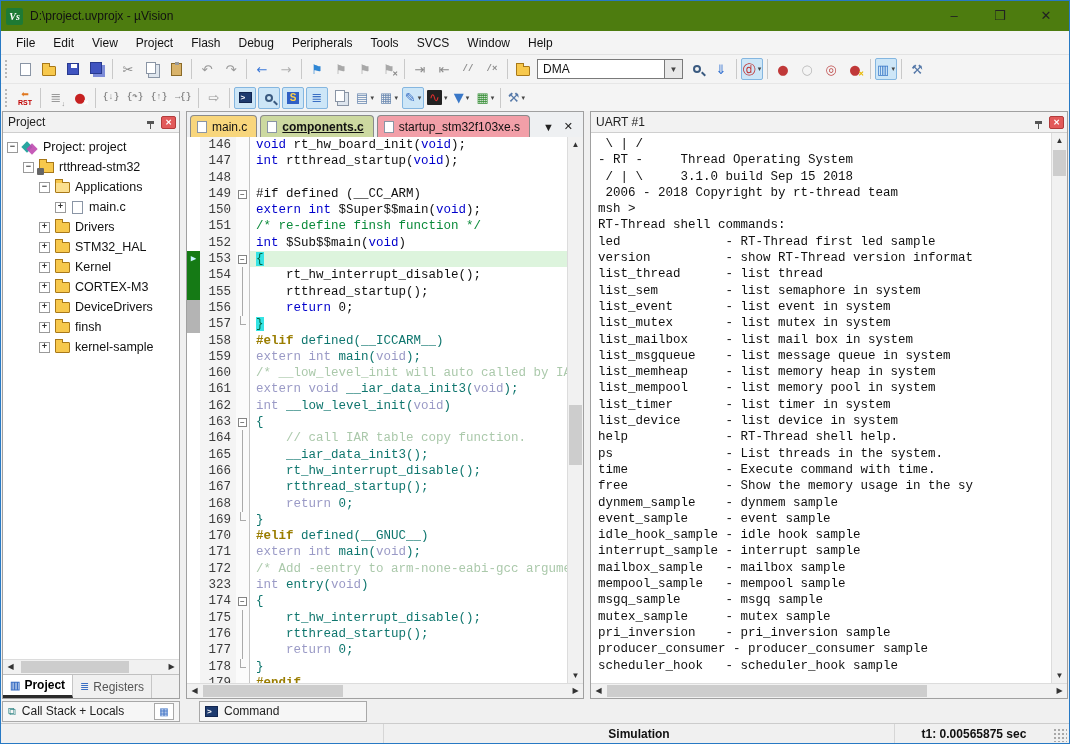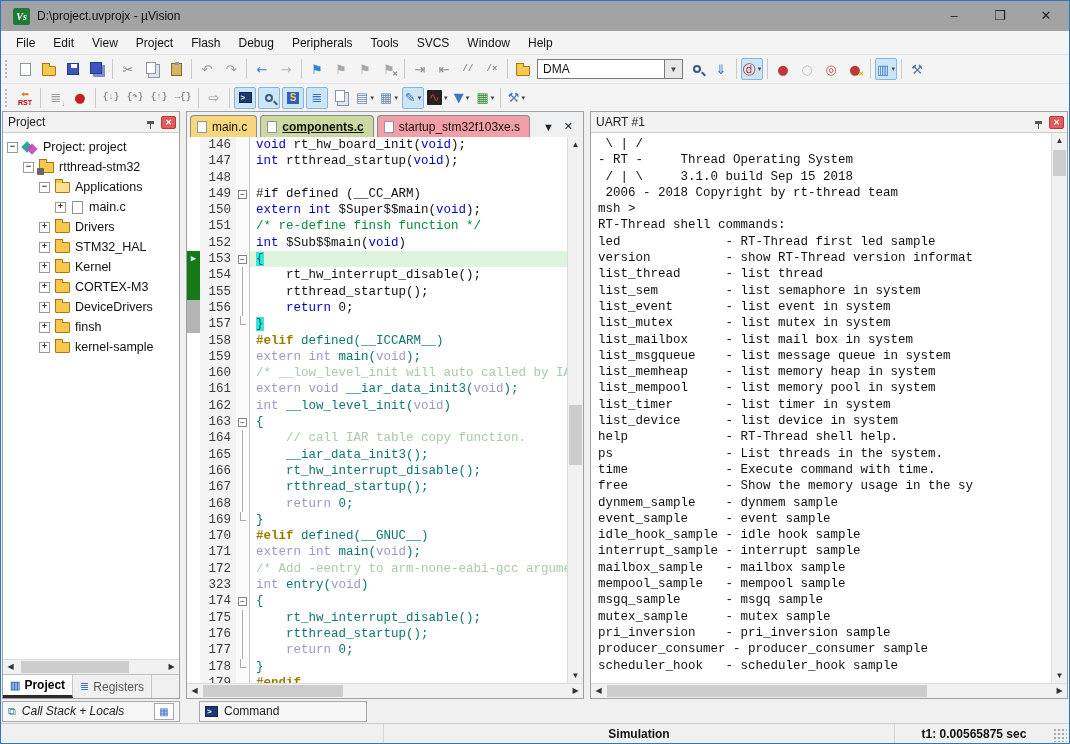--- a/index.html
+++ b/index.html
@@ -1,21 +1,21 @@
 <!DOCTYPE html>
 <html><head>
 <meta charset="utf-8">
 <style>
   * { margin:0; padding:0; box-sizing:border-box; }
   html,body { background:#d8d8d8; }
   .win { width:1070px; height:744px; border:1px solid #2779c4; background:#f0f0f0;
          display:flex; flex-direction:column; font-family:"Liberation Sans",sans-serif; overflow:hidden; }
 
   
-  .titlebar { height:30px; background:#a3a3a3; display:flex; align-items:center; padding-left:12px; flex:none; }
+  .titlebar { height:30px; background:#4d7c0f; display:flex; align-items:center; padding-left:5px; flex:none; }
   .applogo { width:17px; height:17px; background:#1e7a34; border-radius:2px; color:#fff;
              font:italic bold 10px/17px "Liberation Serif",serif; text-align:center; margin-right:7px; }
   .apptitle { font-size:12px; color:#111; }
   .tspacer { flex:1; }
   .winbtn { width:46px; height:30px; text-align:center; line-height:30px; font-size:13px; color:#222; }
 
   
   .menubar { height:24px; display:flex; align-items:center; background:#f4f4f4; padding-left:6px; flex:none;
              border-bottom:1px solid #e2e2e2; }
   .menuitem { padding:0 9px; font-size:12px; color:#111; height:100%; line-height:24px; }
@@ -582,21 +582,21 @@
         <span class="arr al">◀</span>
         <div class="hthumb" style="left:16px;width:320px;"></div>
         <span class="arr ar">▶</span>
       </div>
     </div>
   </div>
 
   <div class="dockrow">
     <div class="dockbar dock-cs">
       <span class="mini" style="font-size:11px;color:#3a8a8a;">⧉</span>
-      <span style="flex:1;font-style:italic;">Call Stack + Locals</span>
+      <span style="flex:1;">Call Stack + Locals</span>
       <span class="btn">▦</span>
     </div>
     <div class="dockbar dock-cmd">
       <span class="i-console">&gt;</span>
       <span>Command</span>
     </div>
   </div>
 
   <div class="statusbar">
     <div class="ssec s1"></div>

